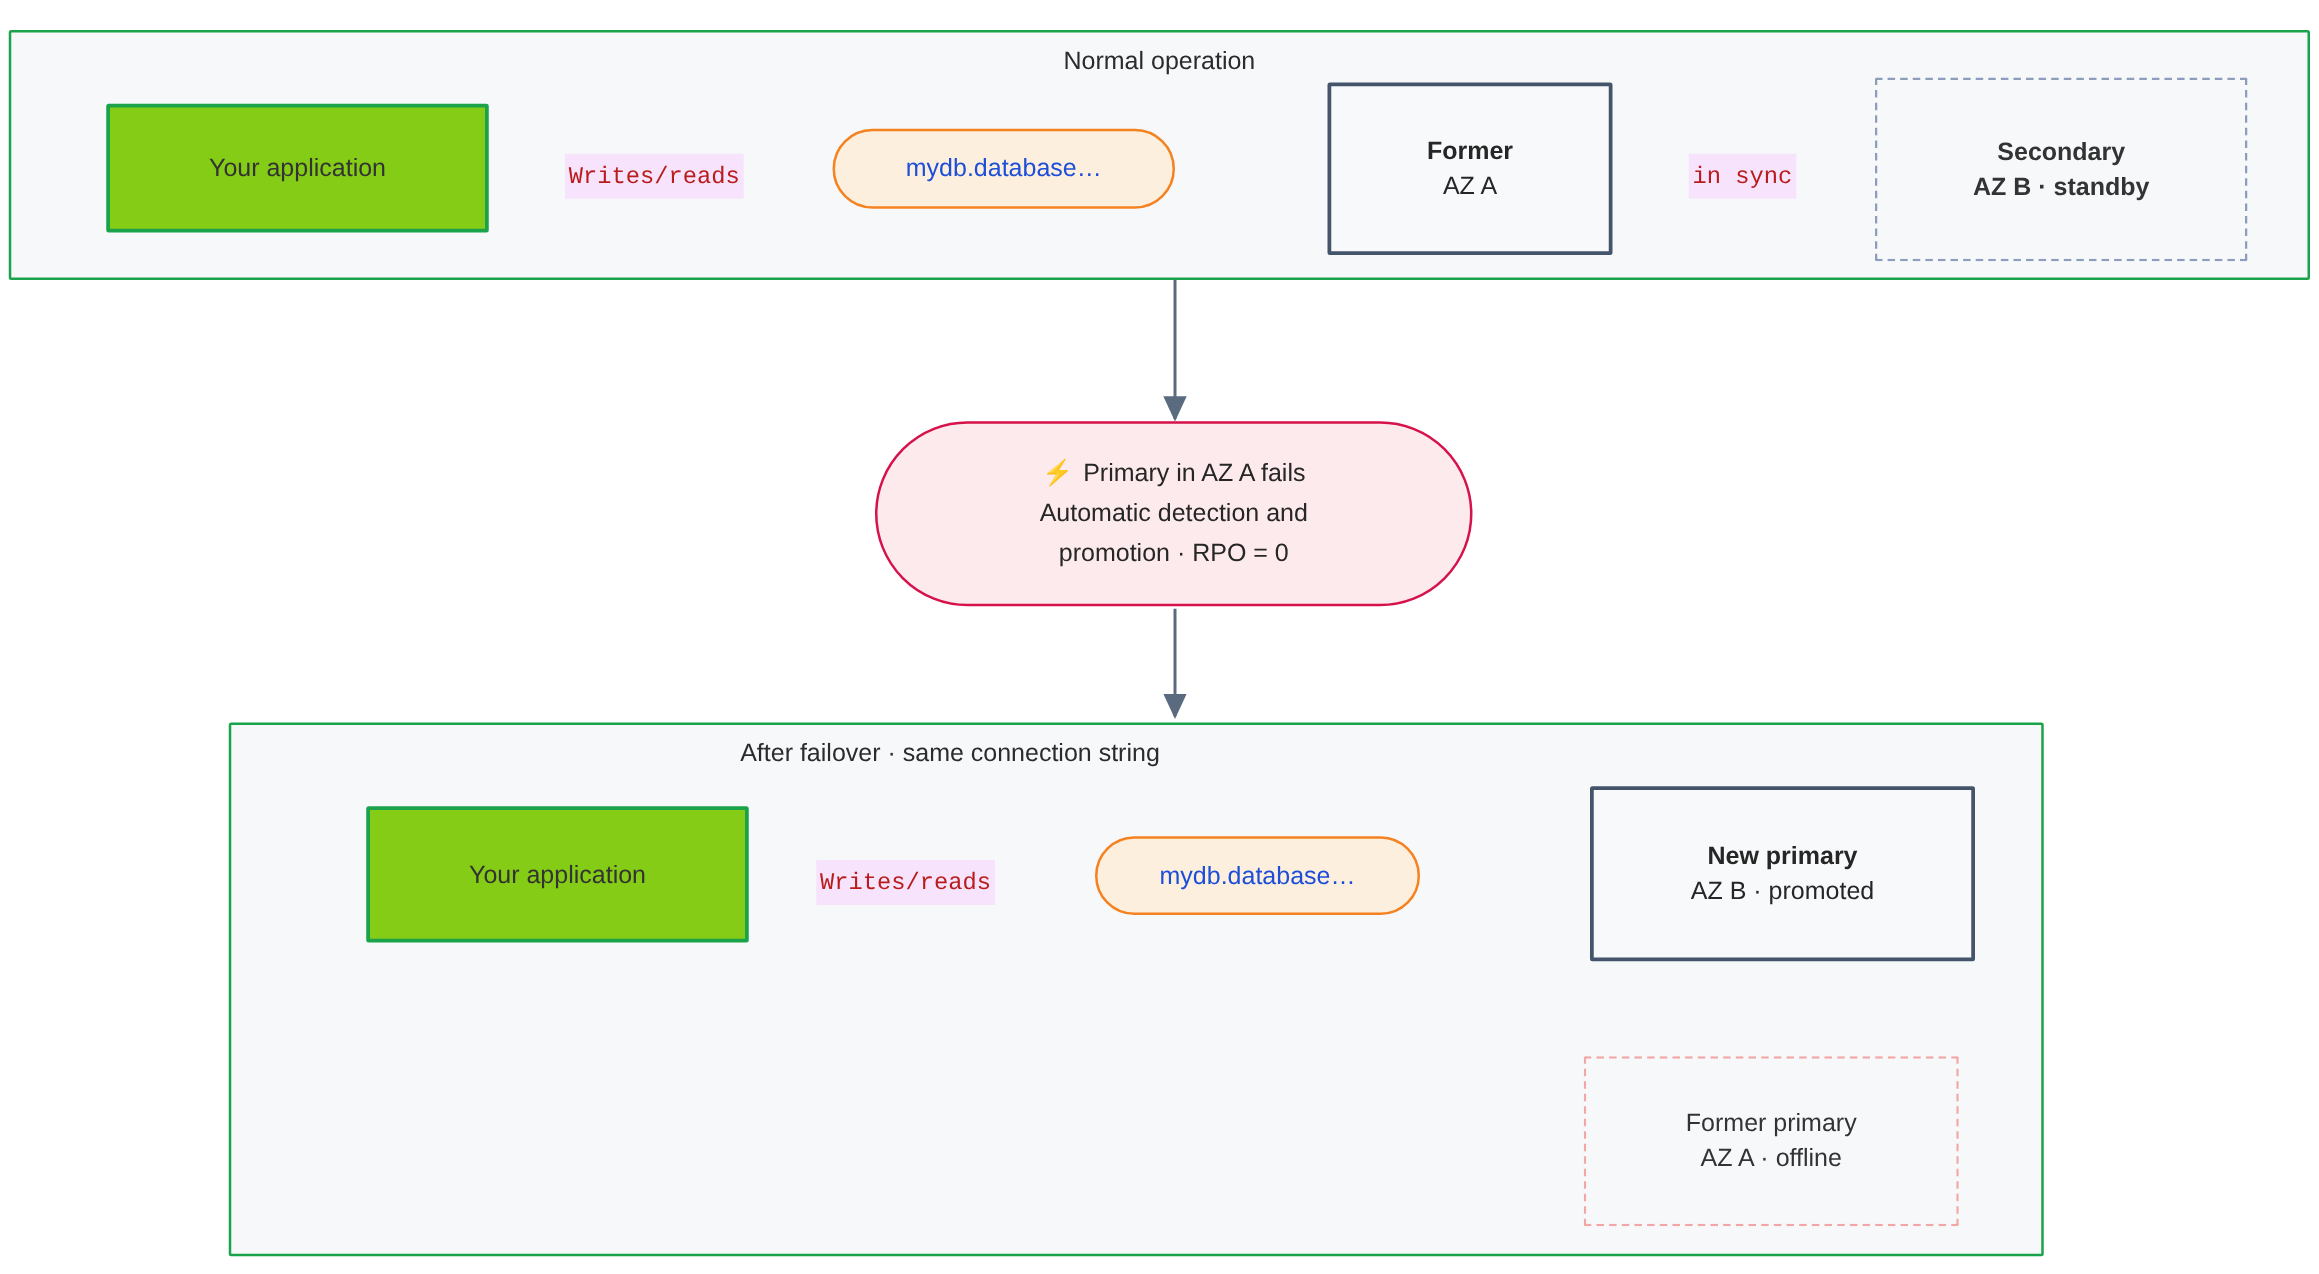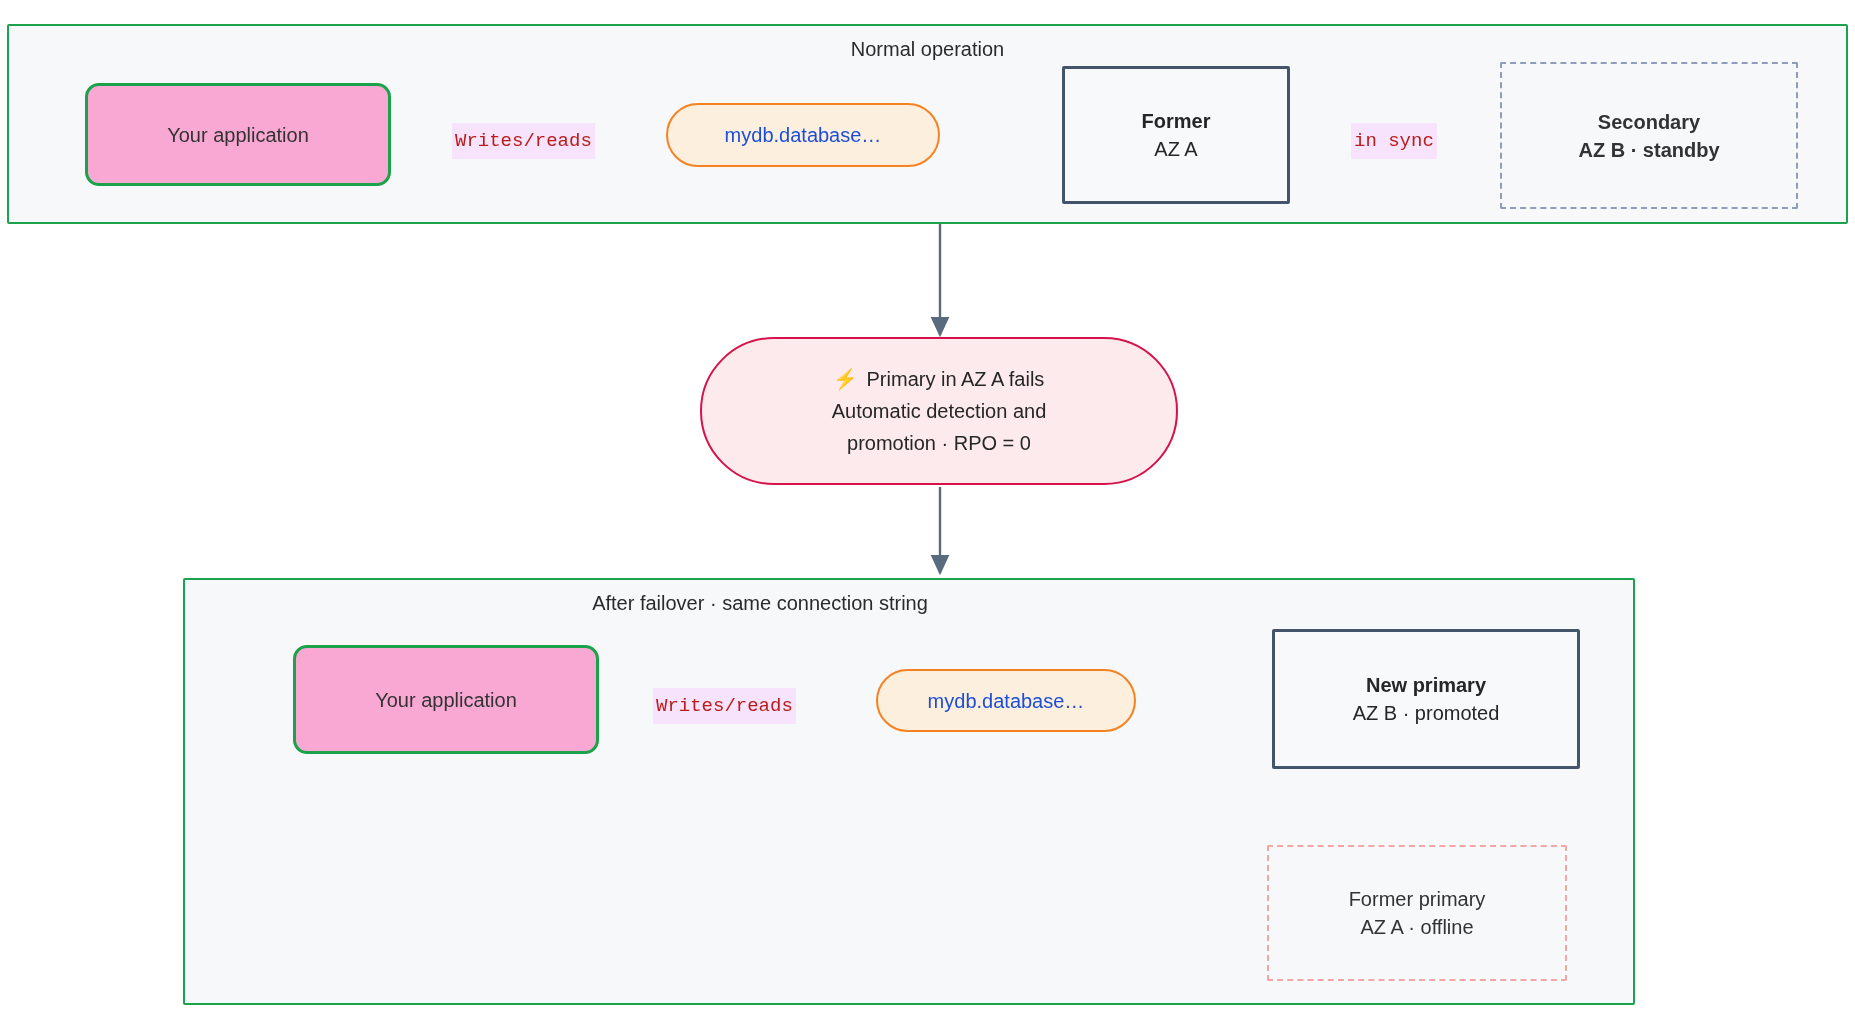--- a/index.html
+++ b/index.html
@@ -78,23 +78,23 @@
     font-size: 20px;
     line-height: 28px;
   }
   .node .line-2 {
     font-size: 20px;
     line-height: 28px;
   }
 
   
   .app-box {
-    background: #f9a8d4;
+    background: #84cc16;
     border: 3px solid #1aa34a;
-    border-radius: 14px;
+    border-radius: 2px;
     color: #333333;
   }
   
   .endpoint-pill {
     background: #fdefdd;
     border: 2px solid #f58220;
     border-radius: 999px;
     color: #1d4ed8;
   }
   

